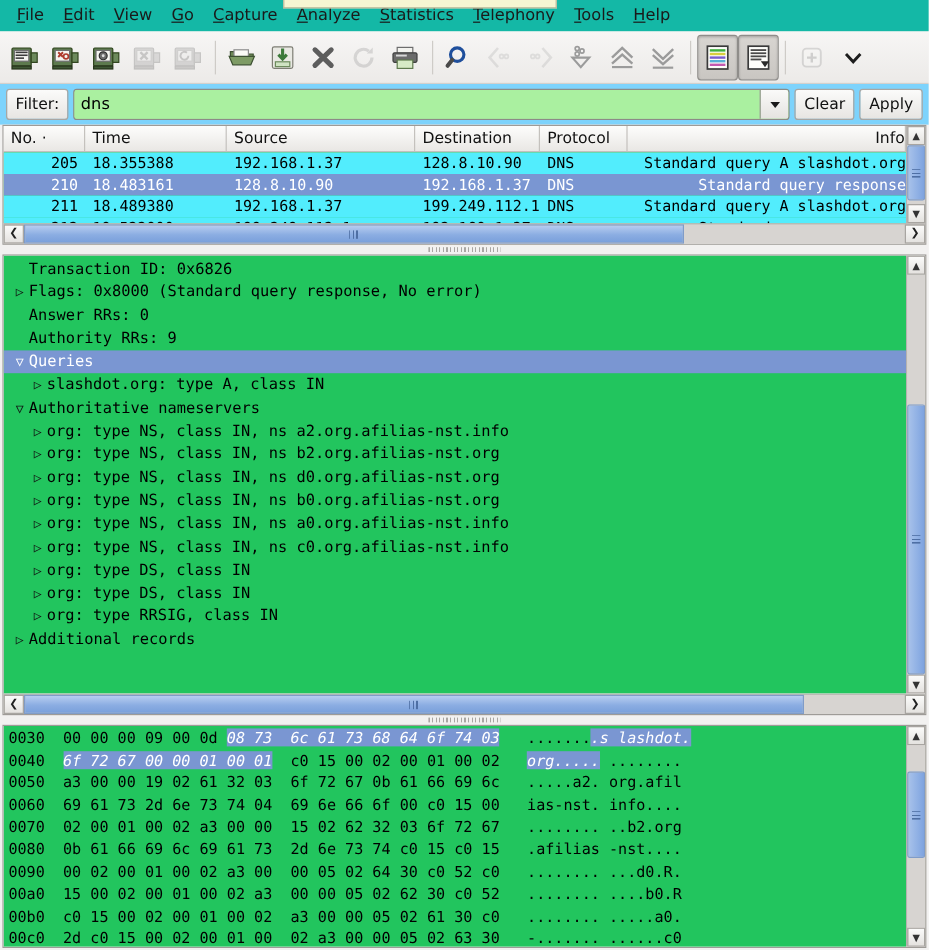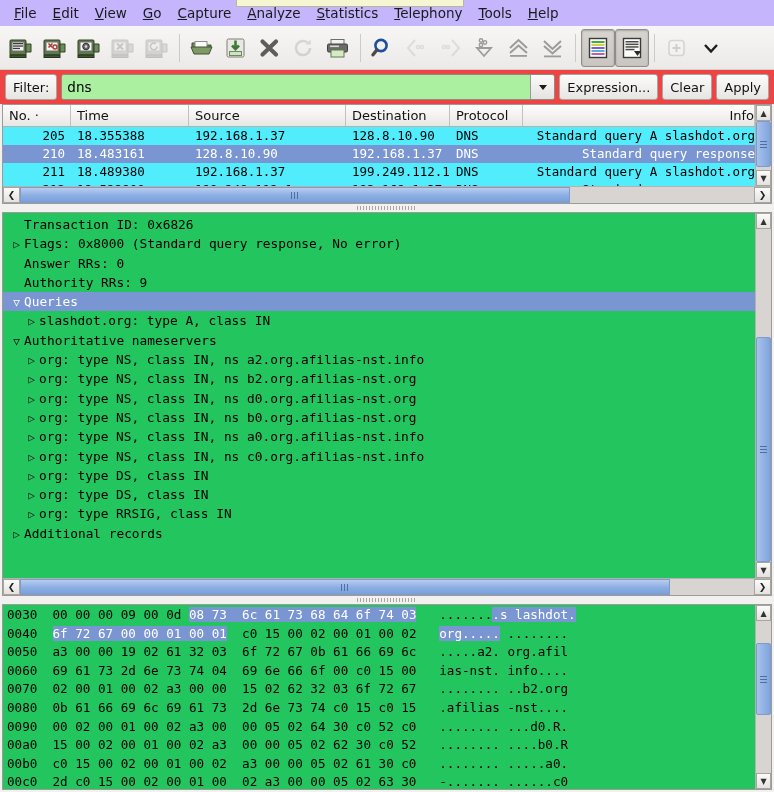--- a/index.html
+++ b/index.html
@@ -30,21 +30,21 @@
     z-index: 50;
     overflow: hidden;
     font-size: 11px;
     color: #2a2a2a;
     line-height: 7px;
   }
 
   
   .menubar {
     height: 26px;
-    background: #c4b5fd;
+    background: #14b8a6;
     display: flex;
     align-items: center;
     padding-left: 6px;
     flex: 0 0 26px;
     position: relative;
     z-index: 10;
   }
   .menu-item {
     font-size: 13.5px;
     color: #1a1a1a;
@@ -84,21 +84,21 @@
     margin: 0 5px;
     flex: 0 0 1px;
   }
   .tbtn svg { display: block; }
   .tbtn.disabled { opacity: .32; }
 
   
   .filterbar {
     height: 34px;
     flex: 0 0 34px;
-    background: #ef4444;
+    background: #7dd3fc;
     display: flex;
     align-items: center;
     padding: 0 5px;
     gap: 4px;
   }
   .filter-btn {
     height: 26px;
     padding: 0 7px;
     font-size: 13px;
     background: linear-gradient(#fbfbfa, #e7e5e2);
@@ -241,21 +241,21 @@
   
   #pane-hex { flex: 0 0 186px; }
   .hex {
     font-family: "DejaVu Sans Mono", monospace;
     font-size: 12.6px;
     line-height: 18.6px;
     color: #000;
     white-space: pre;
     padding: 1px 0 0 4px;
   }
-  .hl { background: #7a96d2; color: #ffffff; }
+  .hl { background: #7a96d2; color: #ffffff; font-style: italic; }
 
   
   .vscroll {
     width: 16px; flex: 0 0 16px;
     background: #d7d4d1;
     border-left: 1px solid #b6b3af;
     display: flex;
     flex-direction: column;
     align-items: stretch;
   }
@@ -524,23 +524,20 @@
 
   <div class="filterbar">
     <div class="filter-btn">
       <span>Filter:</span>
     </div>
     <div class="filter-input-wrap">
       <input class="filter-input" type="text" value="dns" style="">
       <div class="filter-drop">
         <span class="caret-down"></span>
       </div>
-    </div>
-    <div class="filter-btn">
-      <span>Expression...</span>
     </div>
     <div class="filter-btn">
       <span>Clear</span>
     </div>
     <div class="filter-btn">
       <span>Apply</span>
     </div>
   </div>
 
   <div class="panes">

